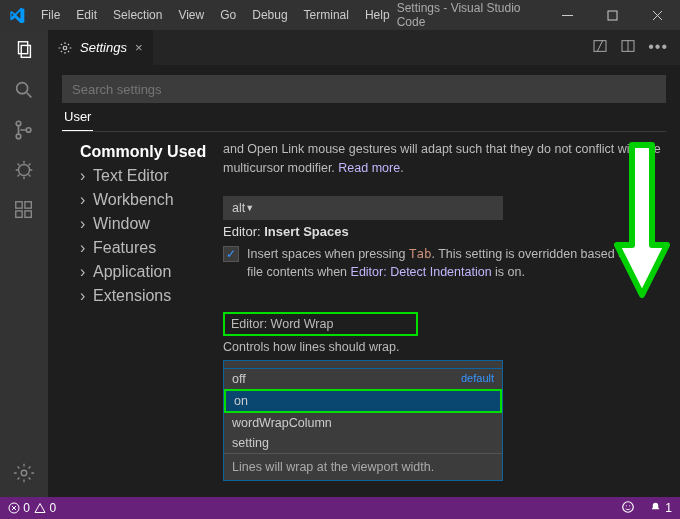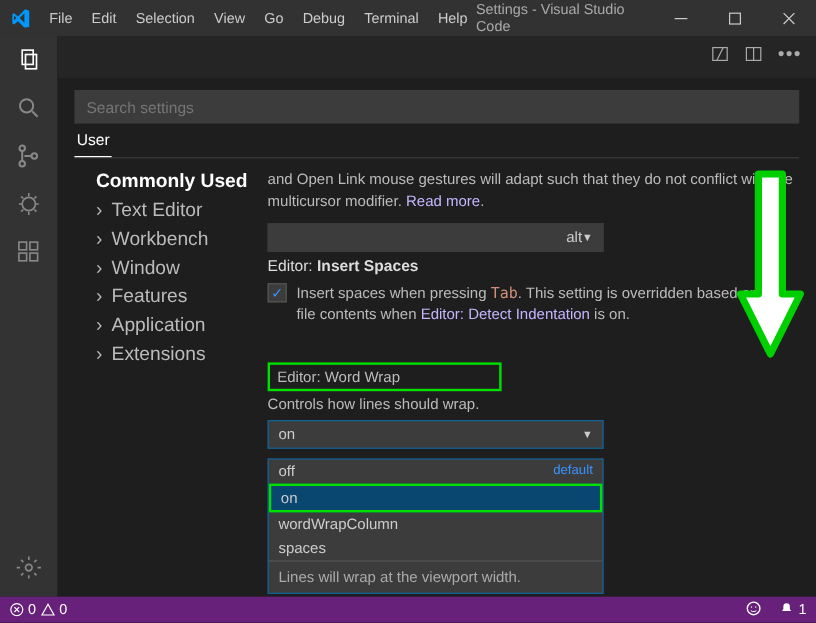--- a/index.html
+++ b/index.html
@@ -34,35 +34,35 @@
 .columns { display: flex; margin-top: 8px; }
 .toc { width: 155px; font-size: 16px; color: #ccc; }
 .toc-item { padding: 3px 0; display: flex; align-items: center; gap: 3px; }
 .toc-item.hd { font-weight: bold; color: #fff; padding-left: 18px; }
 .toc-item.sub { padding-left: 18px; color: #bbb; }
 .chev { width: 10px; display: inline-block; }
 
 .pane { flex: 1; font-size: 12.5px; color: #bbb; padding-left: 6px; position: relative; }
 .desc { line-height: 1.5; }
 .link { color: #c4b5fd; }
-.select { width: 280px; height: 24px; background: #3c3c3c; border: 1px solid #3c3c3c; color: #ccc; display: flex; align-items: center; justify-content: flex-end; padding: 0 8px; margin-top: 8px; font-size: 12.5px; }
+.select { width: 280px; height: 24px; background: #3c3c3c; border: 1px solid #3c3c3c; color: #ccc; display: flex; align-items: center; justify-content: flex-start; padding: 0 8px; margin-top: 18px; font-size: 12.5px; }
 .tri { font-size: 9px; color: #ccc; }
 
 .heading { margin-top: 4px; color: #ddd; font-size: 13px; }
 .heading .bold { font-weight: bold; }
 .chkrow { display: flex; gap: 8px; margin-top: 6px; align-items: flex-start; }
 .chk { width: 16px; height: 16px; background: #3c3c3c; border: 1px solid #555; display: flex; align-items: center; justify-content: center; color: #3794ff; font-size: 12px; flex-shrink: 0; margin-top: 1px;}
 .code { color: #ce9178; font-family: Consolas, monospace; }
 
 .ww-block { margin-top: 30px; position: relative; }
 .ww-title-box { border: 2px solid #00e000; padding: 3px 6px; display: inline-block; min-width: 195px; }
 .ww-desc { margin-top: 4px; }
 .ww-sel-wrap { position: relative; margin-top: 6px; width: 224px; }
 .ww-select { width: 280px; height: 24px; background: #3c3c3c; border: 1px solid #0e639c; color: #ccc; display: flex; align-items: center; justify-content: space-between; padding: 0 8px; font-size: 12.5px; }
-.dd { position: absolute; top: 32px; left: 0; width: 280px; background: #3c3c3c; border: 1px solid #0e639c; font-size: 12.5px; z-index: 5; }
+.dd { position: absolute; top: 8px; left: 0; width: 280px; background: #3c3c3c; border: 1px solid #0e639c; font-size: 12.5px; z-index: 5; }
 .dd .opt { padding: 3px 8px; display: flex; justify-content: space-between; color: #ccc; }
 .dd .opt.sel { background: #094771; border: 2px solid #00e000; }
 .dd .def { color: #3794ff; font-size: 11px; }
 .dd .hint { padding: 6px 8px; border-top: 1px solid #555; color: #aaa; }
 
 
 .big-arrow { position: absolute; right: 8px; top: 140px; }
 
 
 .statusbar { height: 22px; background: #68217a; color: #fff; display: flex; align-items: center; font-size: 12px; padding: 0 8px; gap: 4px; }
@@ -149,20 +149,28 @@
         <svg width="22" height="22" viewBox="0 0 24 24" fill="none" stroke="currentColor" stroke-width="1.5">
           <circle cx="12" cy="12" r="3"></circle>
           <path d="M12 2v3M12 19v3M4 12H1M23 12h-3M5 5l2 2M17 17l2 2M19 5l-2 2M7 17l-2 2"></path>
         </svg>
       </div>
   </div>
 
   <div class="content">
 
     <div class="tabrow">
+      <div class="tab">
+        <span class="gear"><svg width="14" height="14" viewBox="0 0 24 24" fill="none" stroke="#ccc" stroke-width="2">
+              <circle cx="12" cy="12" r="3"></circle>
+              <path d="M12 2v3M12 19v3M4 12H1M23 12h-3M5 5l2 2M17 17l2 2M19 5l-2 2M7 17l-2 2"></path>
+            </svg></span>
+        <span>Settings</span>
+        <span style="font-style:normal;color:#aaa">×</span>
+      </div>
       <div class="tabactions">
         <span><svg width="16" height="16" viewBox="0 0 24 24" fill="none" stroke="#aaa" stroke-width="1.5">
               <rect x="3" y="4" width="18" height="16"></rect>
               <path d="M16 4l-8 16"></path>
             </svg></span>
         <span><svg width="16" height="16" viewBox="0 0 24 24" fill="none" stroke="#aaa" stroke-width="1.5">
               <rect x="3" y="4" width="18" height="16"></rect>
               <path d="M12 4v16"></path>
             </svg></span>
         <span style="letter-spacing:1px">•••</span>
@@ -239,21 +247,21 @@
                     <span>off</span>
                     <span class="def">default</span>
                   </div>
                 <div class="opt sel">
                     <span>on</span>
                   </div>
                 <div class="opt">
                     <span>wordWrapColumn</span>
                   </div>
                 <div class="opt">
-                    <span>spaces</span>
+                    <span>setting</span>
                   </div>
                 <div class="hint">Lines will wrap at the viewport width.</div>
               </div>
             </div>
             
             
           </div>
         </div>
       </div>
     </div>

